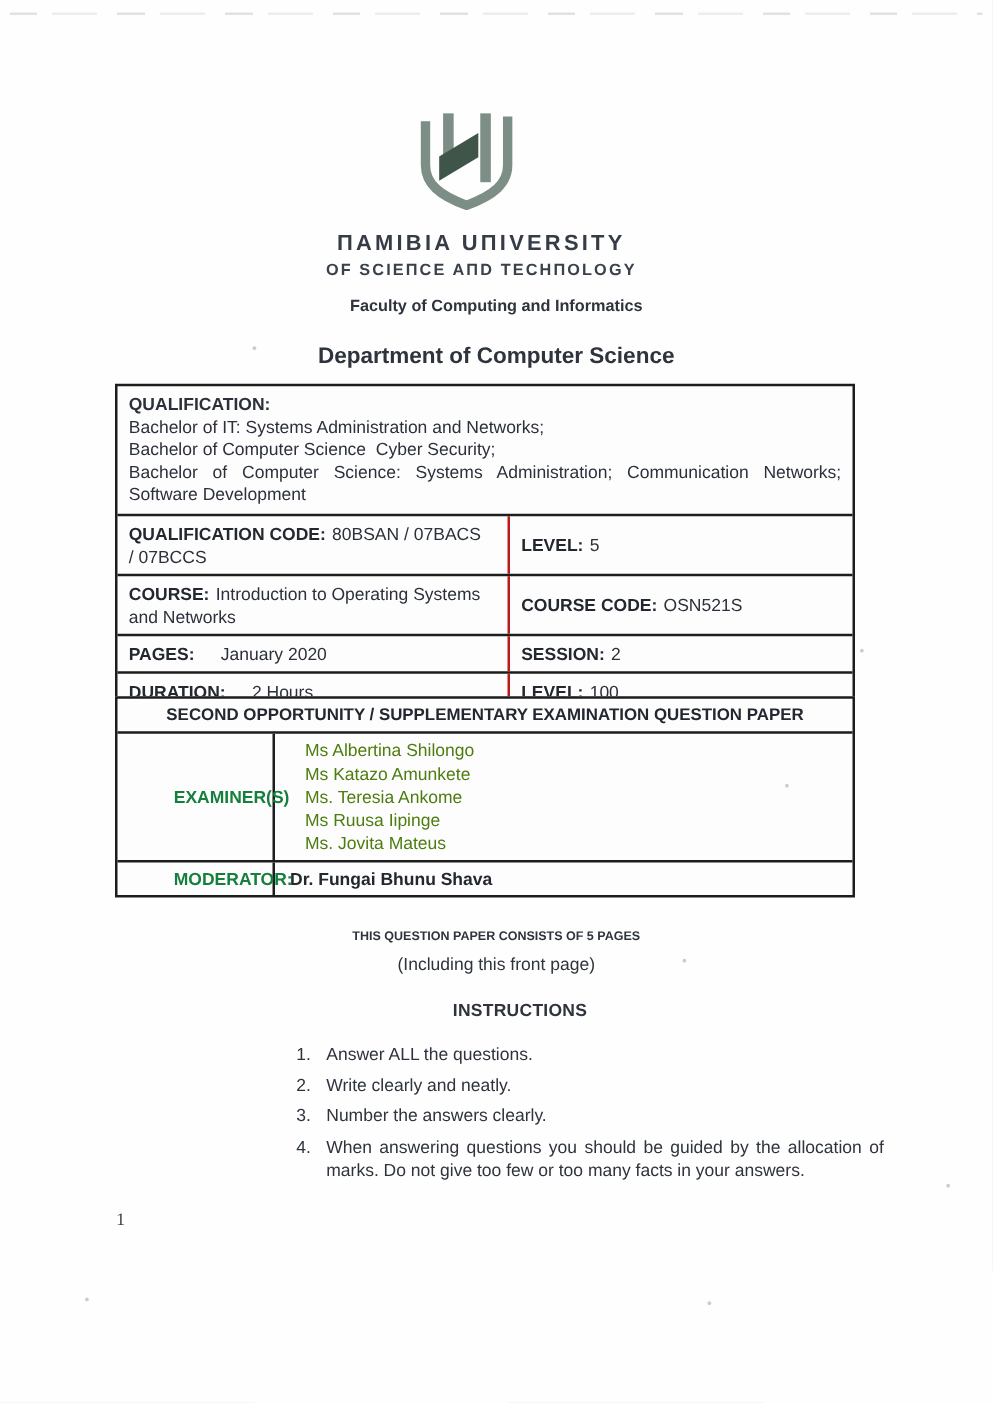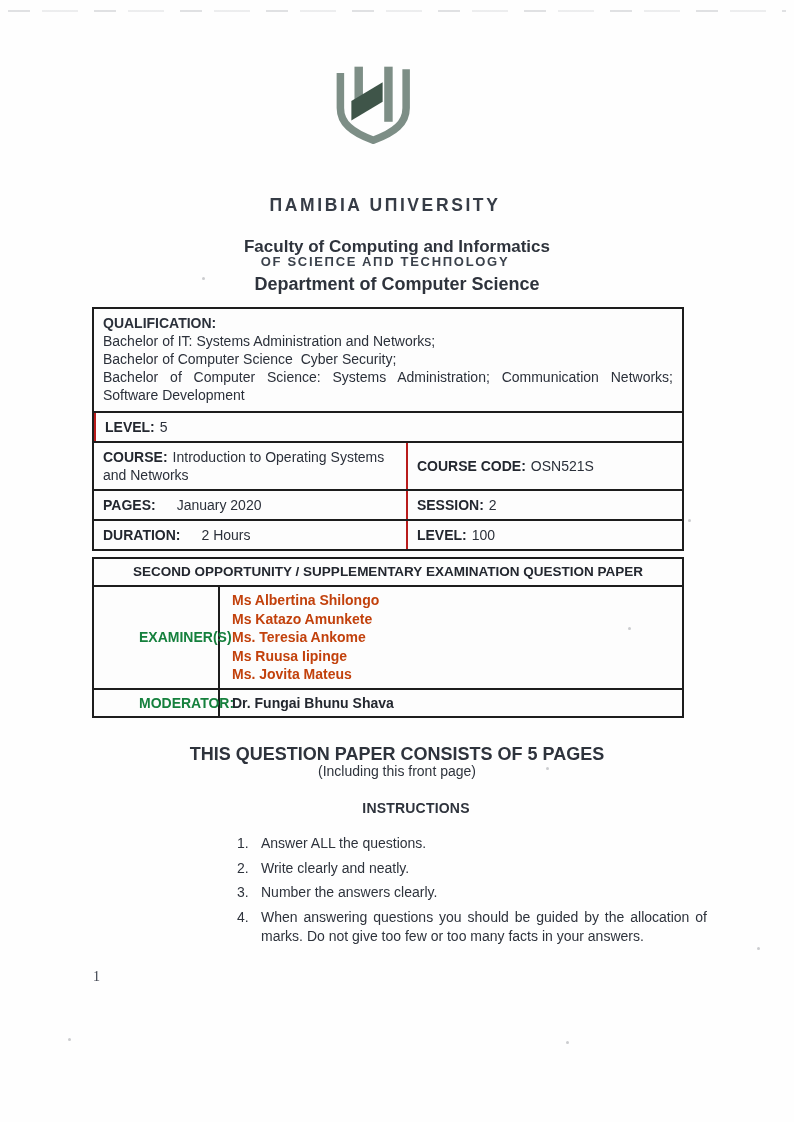--- a/index.html
+++ b/index.html
@@ -21,38 +21,38 @@
     background:repeating-linear-gradient(90deg,
       rgba(110,115,125,.38) 0 22px, rgba(110,115,125,0) 22px 34px,
       rgba(110,115,125,.22) 34px 70px, rgba(110,115,125,0) 70px 86px);
     opacity:.55;
   }
   .speck { position:absolute; width:3px; height:3px; border-radius:50%;
     background:#8d9097; opacity:.45; }
 
   
   .logo-block {
-    position:absolute; top:64px; left:0; width:770px;
-    display:flex; flex-direction:column; align-items:center;gap:35px;
+    position:absolute; top:88px; left:0; width:770px;
+    display:flex; flex-direction:column; align-items:center;
   }
   .logo-mark { display:block; }
   .wordmark1 {
     margin-top:13px;
     font-size:17.5px; font-weight:bold; letter-spacing:2.6px;
     color:#363c46; white-space:nowrap;
   }
   .wordmark2 {
     margin-top:3px;
     font-size:13px; font-weight:bold; letter-spacing:1.7px;
     color:#3a414b; white-space:nowrap;
   }
 
   
   .center-line { position:absolute; left:0; width:794px; text-align:center; }
-  .faculty   { top:237px; font-size:17px; font-weight:bold; }
+  .faculty   { top:237px; font-size:13px; font-weight:bold; }
   .department{ top:274px; font-size:18px; font-weight:bold; }
 
   
   .doc-table {
     position:absolute; left:92px; width:592px;
     border:2px solid #1d1d1d;
     font-size:14px; line-height:18px; color:#2b303a;
     background:#fdfdfd;
   }
   .t1 { top:307px; }
@@ -73,25 +73,25 @@
   .val-wide { margin-left:21px; }
 
   .t2 .hdr {
     text-align:center; font-weight:bold; font-size:13.5px;
     padding:4px 6px; color:#23272f;
   }
   .t2 .left2  { width:89px; border-right:2px solid #1d1d1d;
                 display:flex; align-items:center; padding:4px 8px;
                 font-weight:bold; color:#15803d;margin-left:37px; }
   .t2 .right2 { flex:1; padding:4px 12px; }
-  .examiner-name { font-weight:bold; line-height:18.6px; color:#c2410c; }
+  .examiner-name { font-weight:normal; line-height:18.6px; color:#4d7c0f;margin-left:12px; }
   .moderator-name { font-weight:bold; color:#23272f; }
 
   
-  .notice1 { top:744px; font-size:18px; font-weight:bold; }
+  .notice1 { top:744px; font-size:10px; font-weight:bold; }
   .notice2 { top:763px; font-size:14px; }
   .instr-title { top:800px; font-size:14px; font-weight:bold; letter-spacing:.2px;padding-left:38px; }
 
   .instr-list { position:absolute; top:834px; left:237px; width:470px;
                 font-size:14px; }
   .instr-item { display:flex; margin-bottom:5px; line-height:19.5px; }
   .instr-num  { width:24px; flex:none; }
   .instr-text { flex:1; }
   .instr-just { text-align:justify; }
 
@@ -122,20 +122,23 @@
   <div class="doc-table t1">
     <div class="row">
       <div class="cell q-cell">
         <div class="q-label">QUALIFICATION:</div>
         <div class="q-line">Bachelor of IT: Systems Administration and Networks;</div>
         <div class="q-line">Bachelor of Computer Science&nbsp; Cyber Security;</div>
         <div class="q-line q-line-just">Bachelor of Computer Science: Systems Administration; Communication Networks; Software Development</div>
       </div>
     </div>
     <div class="row">
+      <div class="cell left code-cell">
+        <b>QUALIFICATION CODE:</b><span class="val">80BSAN / 07BACS / 07BCCS</span>
+      </div>
       <div class="right">
         <div class="cell"><b>LEVEL:</b><span class="val">5</span></div>
       </div>
     </div>
     <div class="row">
       <div class="cell left">
         <b>COURSE:</b><span class="val">Introduction to Operating Systems and Networks</span>
       </div>
       <div class="right">
         <div class="cell"><b>COURSE CODE:</b><span class="val">OSN521S</span></div>

